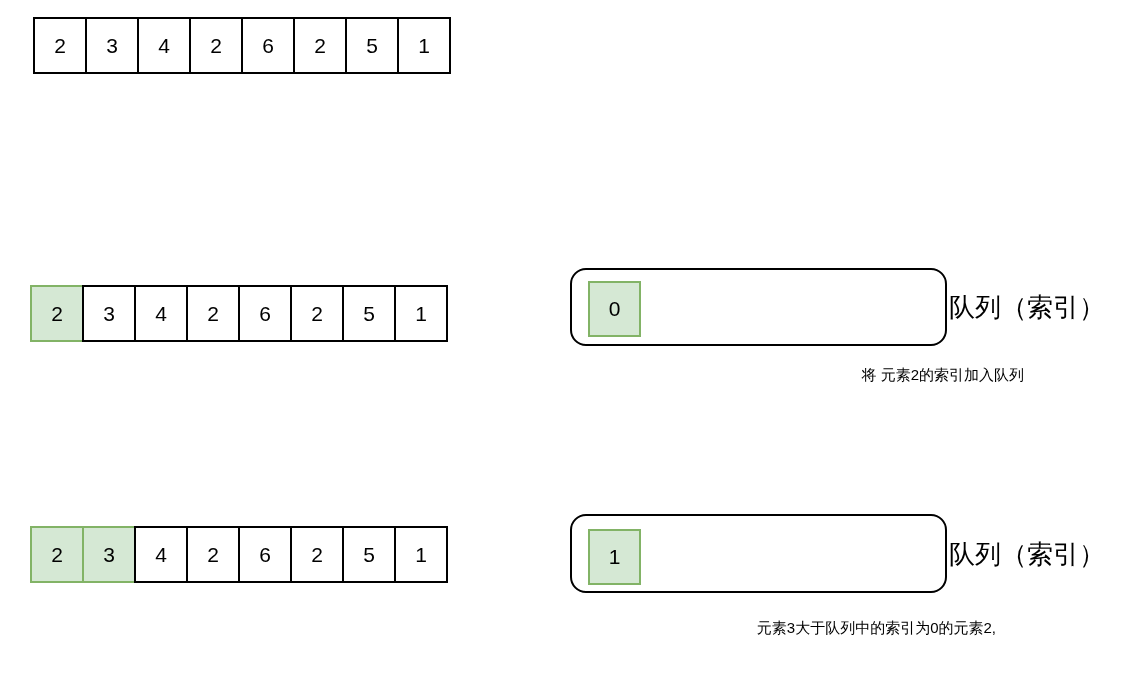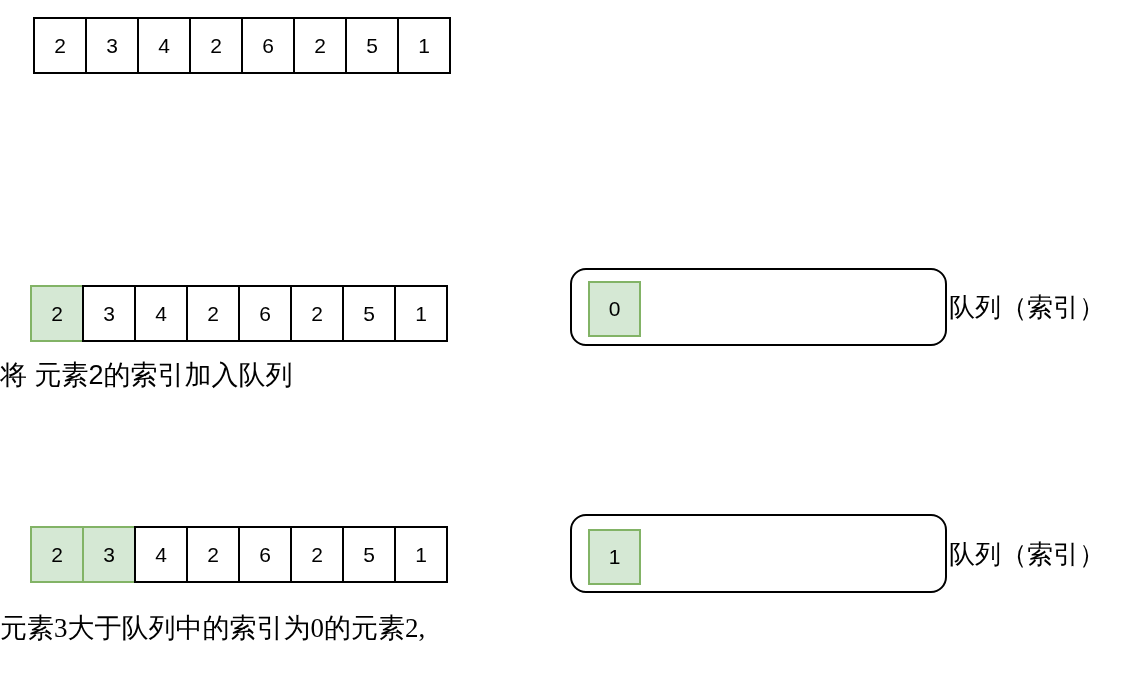--- a/index.html
+++ b/index.html
@@ -68,22 +68,22 @@
     left: 935px;
     font-size: 26px;
     line-height: 26px;
     white-space: nowrap;
     margin-left: 14px;
   }
 
   .caption {
     position: absolute;
     left: 0;
-    text-align: left;
-    font-size: 27px;
+    text-align: right;
+    font-size: 15px;
     line-height: 28px;
   }
 </style>
 </head>
 <body>
 
 <div class="canvas">
 
   <div class="array-row" style="left:33px; top:17px;">
     <div class="cell">2</div>
@@ -125,17 +125,17 @@
     <div class="cell">2</div>
     <div class="cell">5</div>
     <div class="cell">1</div>
   </div>
 
   <div class="queue-box" style="left:570px; top:514px; height:79px;">
     <div class="queue-item" style="top:13px;">1</div>
   </div>
   <div class="queue-label" style="top:541px;">队列（索引）</div>
 
-  <div class="caption" style="top:614px; width:996px;font-family:Liberation Serif, serif;">
+  <div class="caption" style="top:614px; width:996px;">
     <div>元素3大于队列中的索引为0的元素2,</div>
   </div>
 
 </div>
 
 </body></html>

